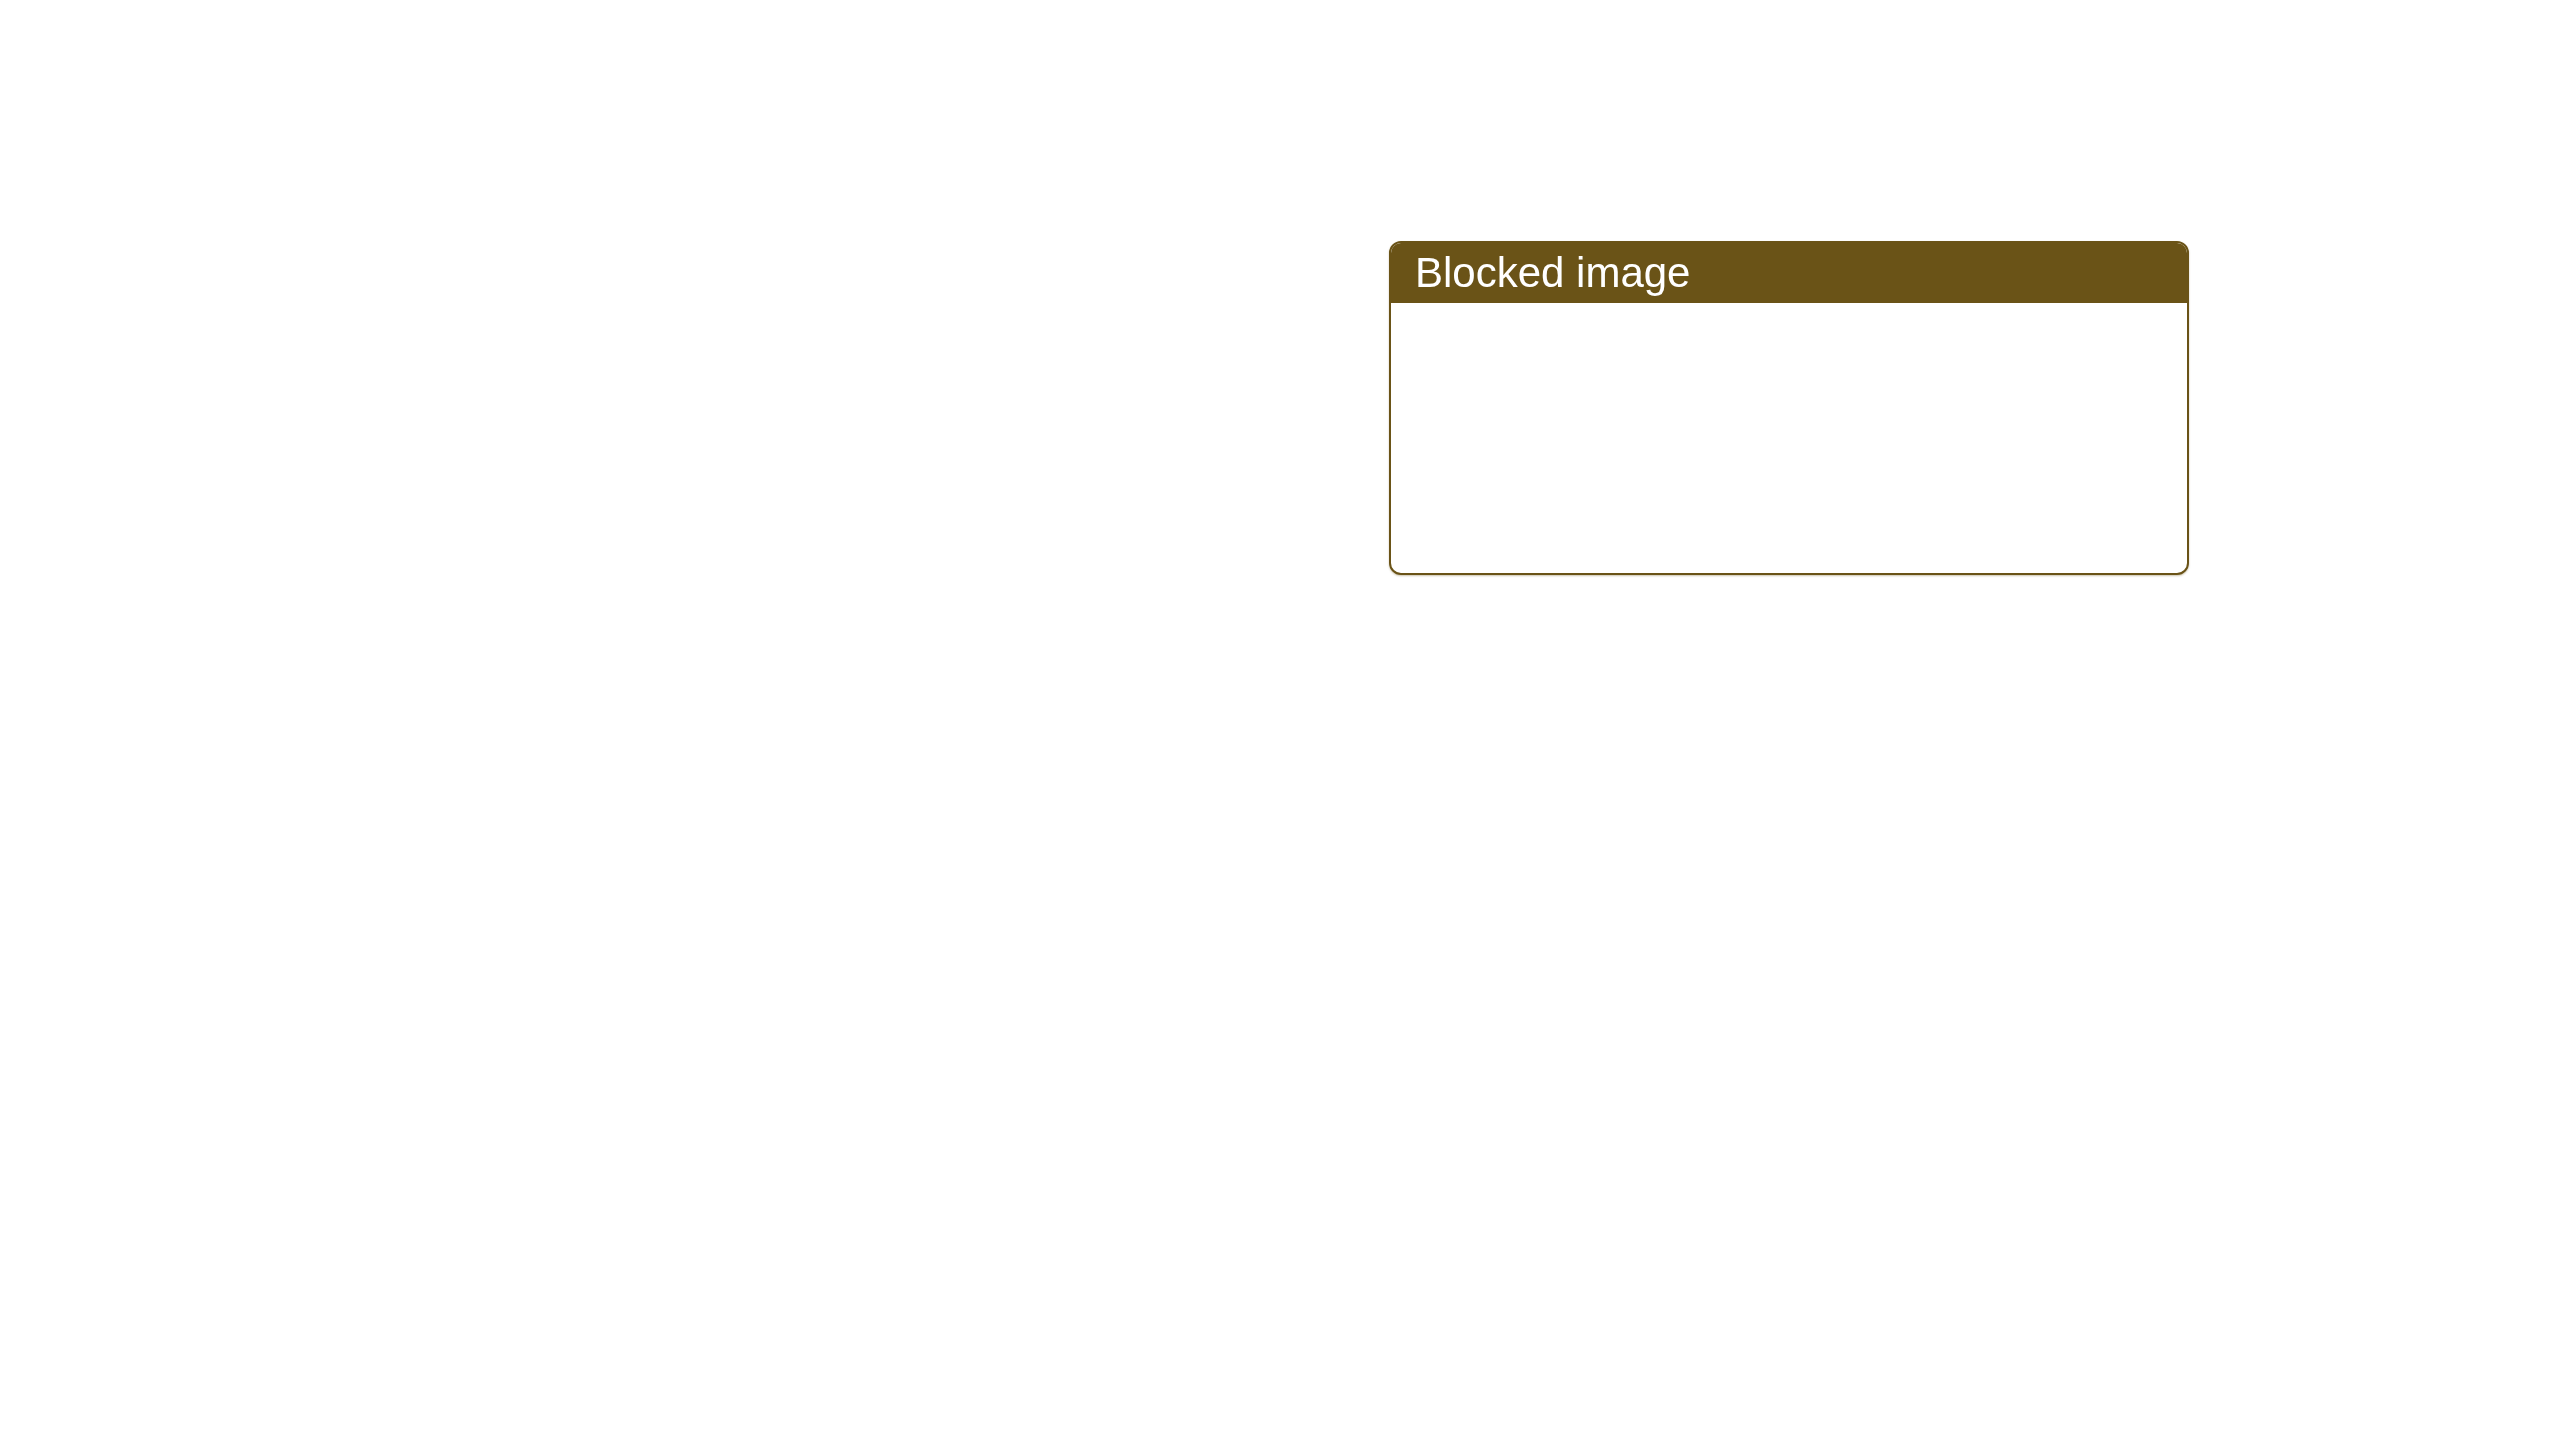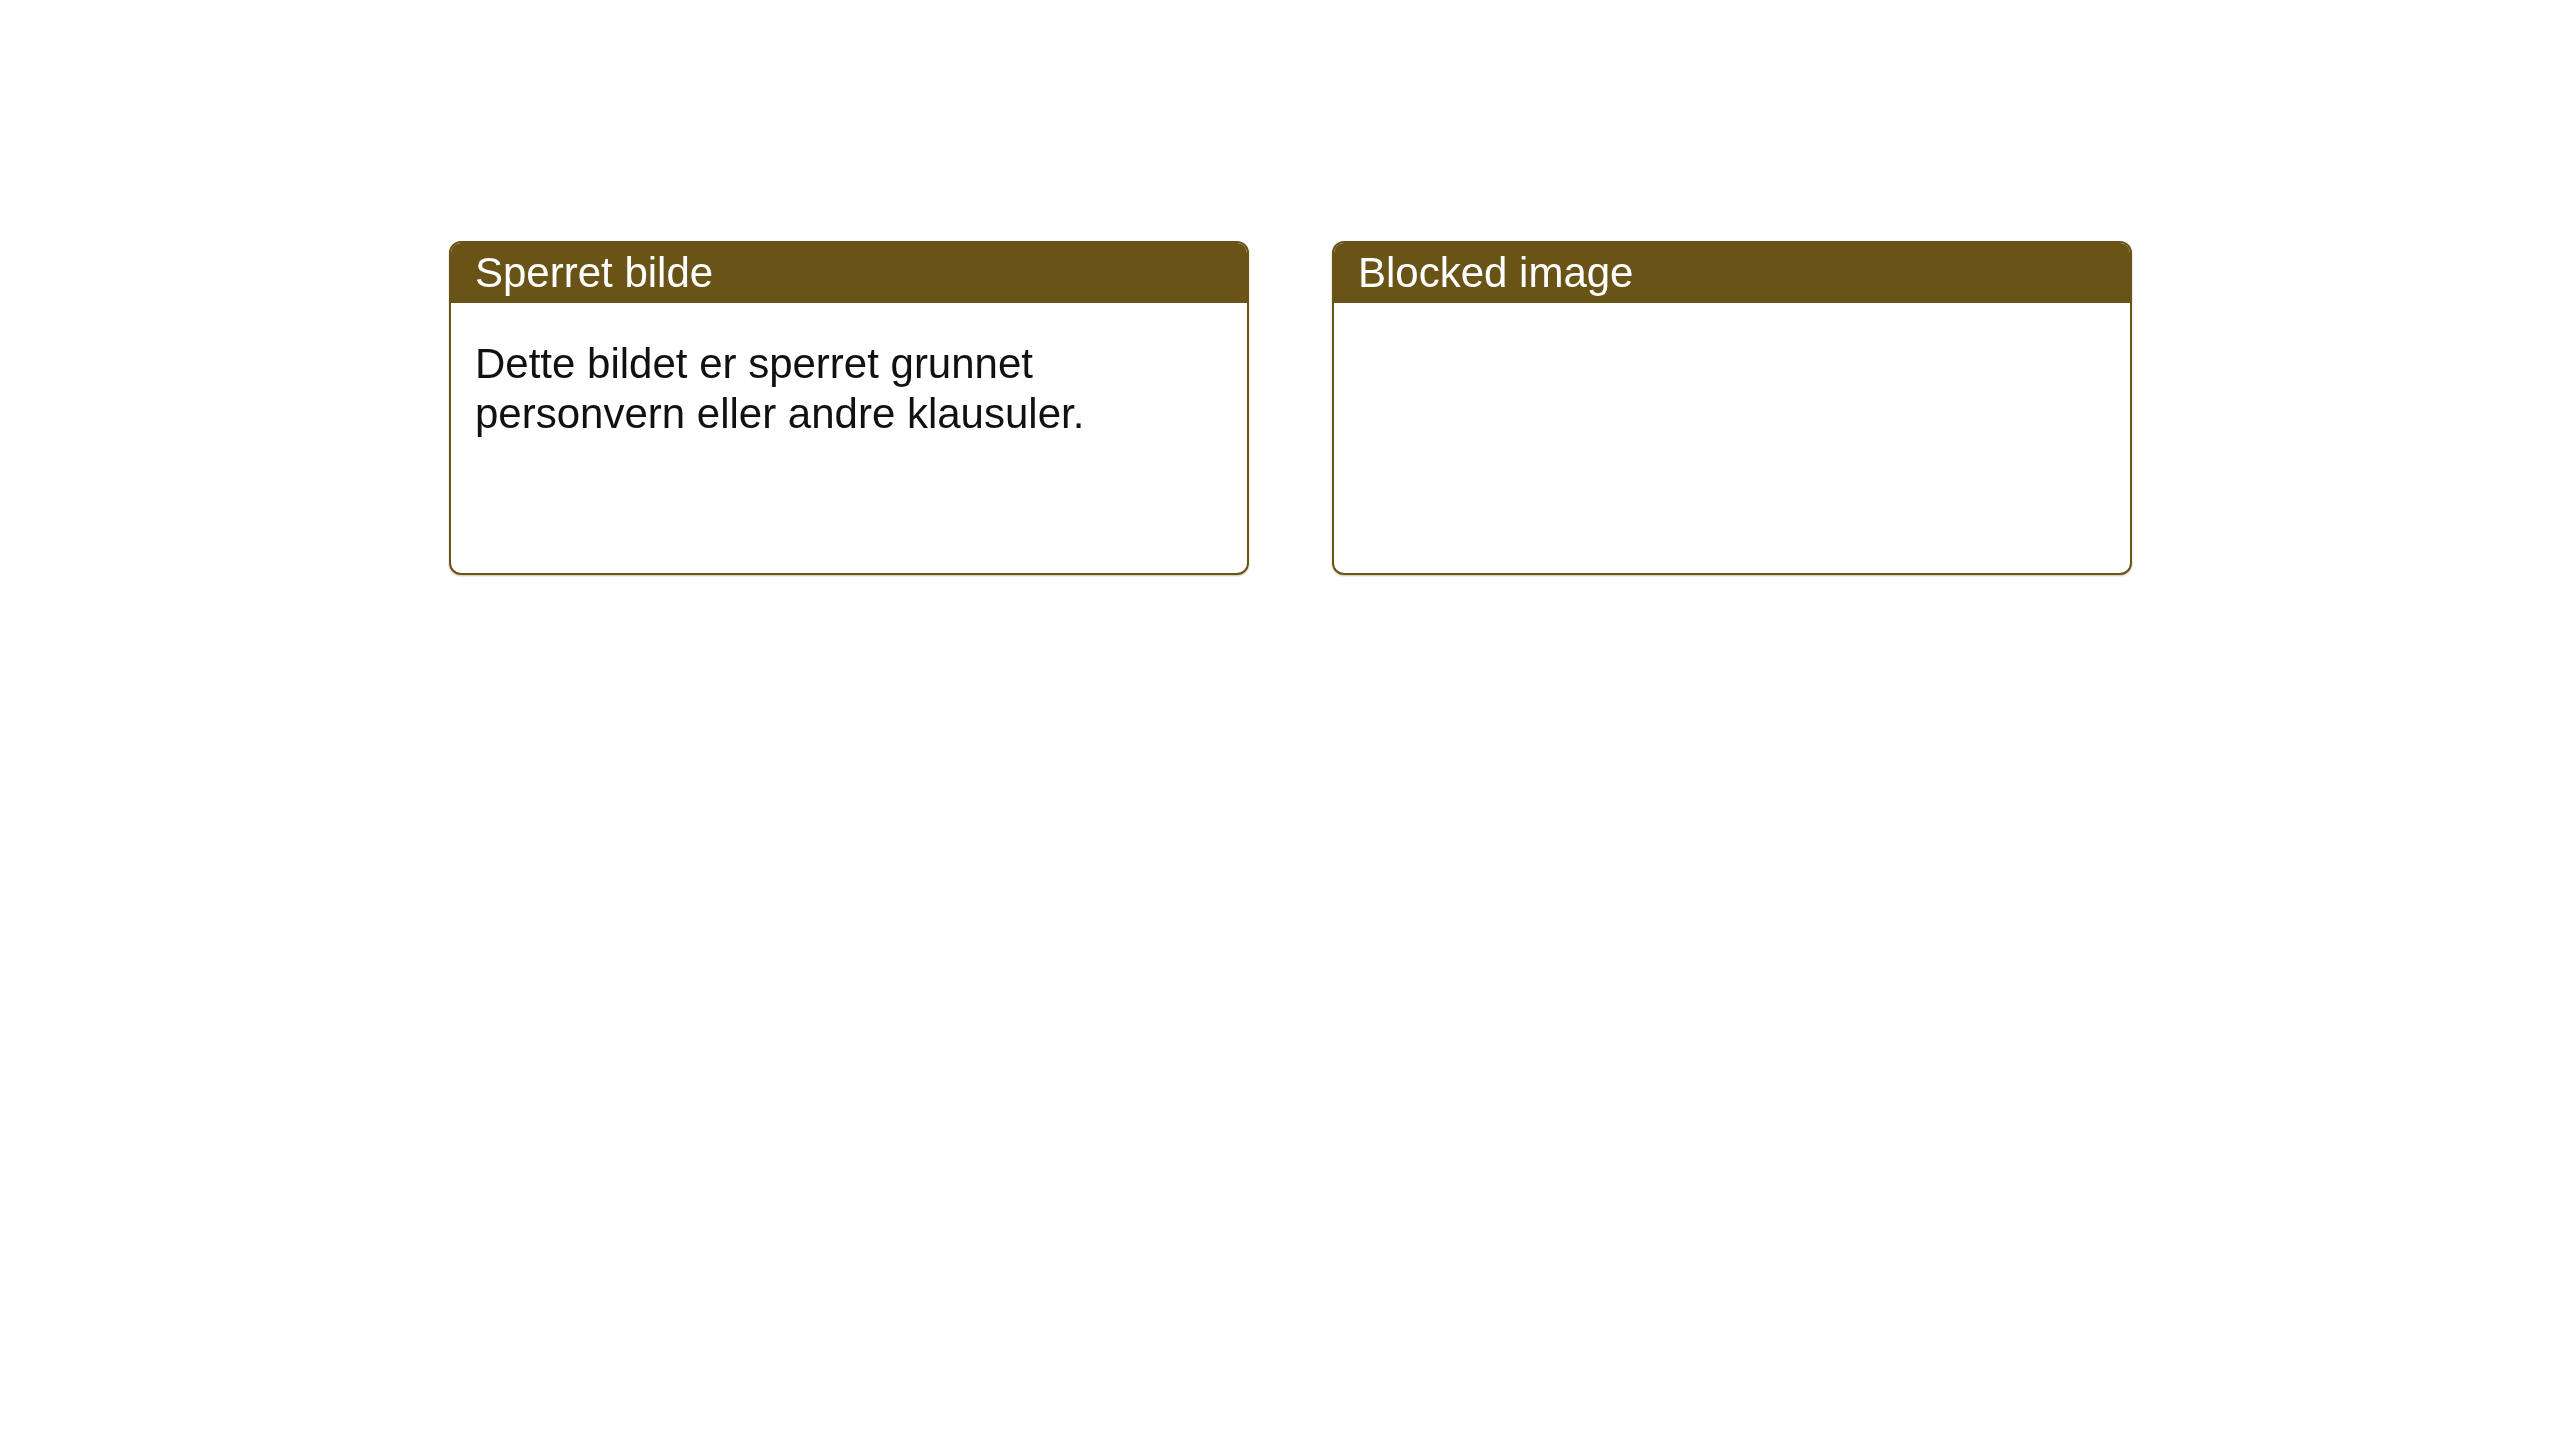--- a/index.html
+++ b/index.html
@@ -28,21 +28,21 @@
     top: 241px;
     width: 800px;
     height: 334px;
     background: #ffffff;
     border: 2px solid var(--card-border);
     border-radius: 12px;
     overflow: hidden;
     box-shadow: 0 1px 2px rgba(106, 83, 23, 0.35);
   }
   .notice-card.left  { left: 449px; }
-  .notice-card.right { left: 1332px; }
+  .notice-card.right { left: 1389px; }
   .notice-card .card-header {
     height: 60px;
     line-height: 60px;
     background: var(--header-bg);
     color: var(--header-text);
     font-size: 42px;
     padding: 0 24px;
     border-radius: 9px 9px 0 0;
     white-space: nowrap;
     overflow: hidden;
@@ -53,23 +53,18 @@
     line-height: 50px;
     color: var(--body-text);
     white-space: pre-line;
   }
 </style>
 </head>
 <body>
 
 <div class="stage">
 
-  <div class="notice-card left">
-    <div class="card-header">Sperret bilde</div>
-    <div class="card-body">Dette bildet er sperret grunnet
-personvern eller andre klausuler.</div>
-  </div>
 
   <div class="notice-card right">
     <div class="card-header">Blocked image</div>
   </div>
 
 </div>
 
 </body></html>

